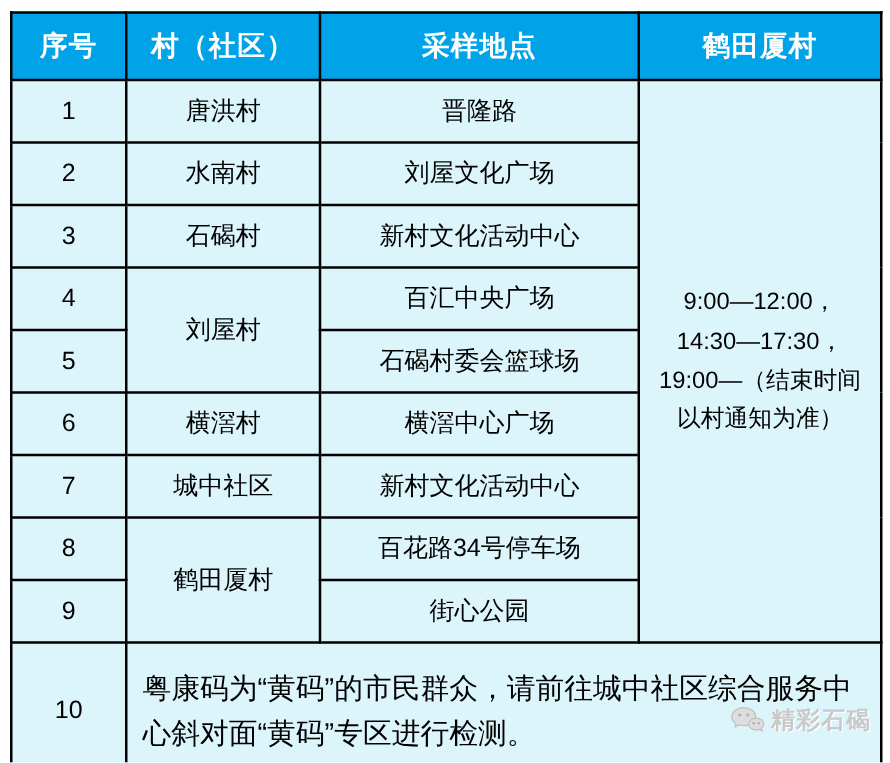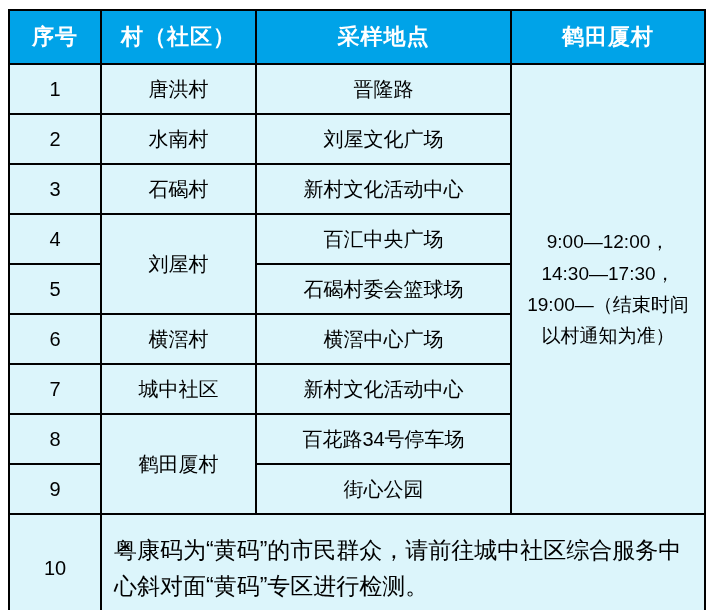--- a/index.html
+++ b/index.html
@@ -148,13 +148,30 @@
           <td>街心公园</td>
         </tr>
         <tr class="footer-row">
           <td>10</td>
           <td class="note-cell" colspan="3">粤康码为“黄码”的市民群众，请前往城中社区综合服务中心斜对面“黄码”专区进行检测。</td>
         </tr>
       </tbody>
     </table>
   </div>
 
+  <div class="watermark">
+    <span>
+      <svg width="28" height="24" viewBox="0 0 28 24">
+        <g fill="#DEDEDE" stroke="#C2C2C2" stroke-width="1">
+          <path d="M11 2 C5.5 2 1.5 5.3 1.5 9.3 C1.5 11.6 2.8 13.6 4.8 14.9 L4 17.6 L7.2 15.9 C8.4 16.3 9.7 16.5 11 16.5 C16.5 16.5 20.5 13.3 20.5 9.3 C20.5 5.3 16.5 2 11 2 Z"></path>
+          <path d="M21 10.5 C17.7 10.5 15 12.6 15 15.2 C15 17.8 17.7 19.9 21 19.9 C21.8 19.9 22.6 19.8 23.3 19.5 L25.6 20.7 L25 18.8 C26.2 17.9 27 16.6 27 15.2 C27 12.6 24.3 10.5 21 10.5 Z"></path>
+        </g>
+        <g fill="#AFAFAF">
+          <circle cx="7.8" cy="8" r="1.2"></circle>
+          <circle cx="14.2" cy="8" r="1.2"></circle>
+          <circle cx="19" cy="14.6" r="1"></circle>
+          <circle cx="23" cy="14.6" r="1"></circle>
+        </g>
+      </svg>
+    </span>
+    <span>精彩石碣</span>
+  </div>
 </div>
 
 </body></html>

